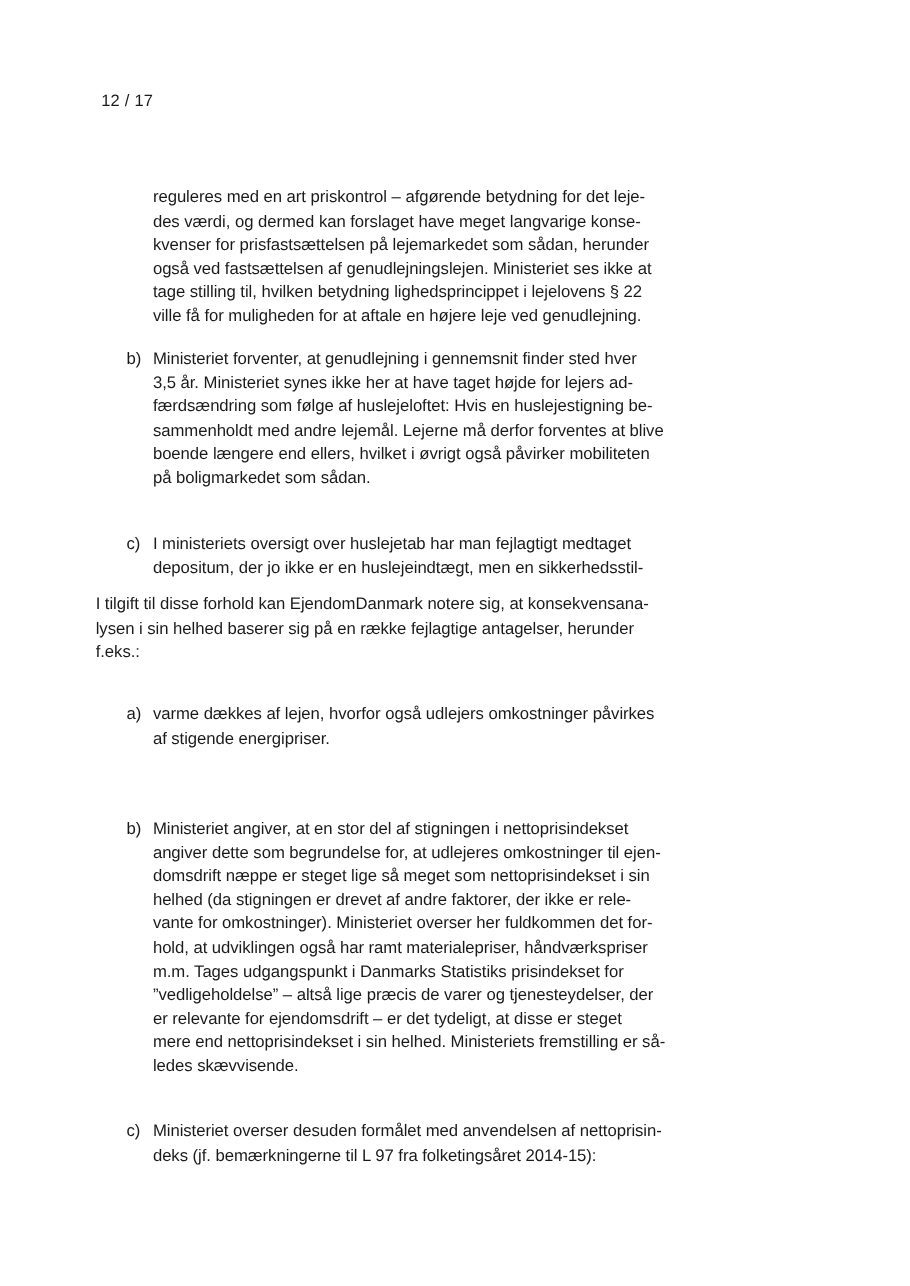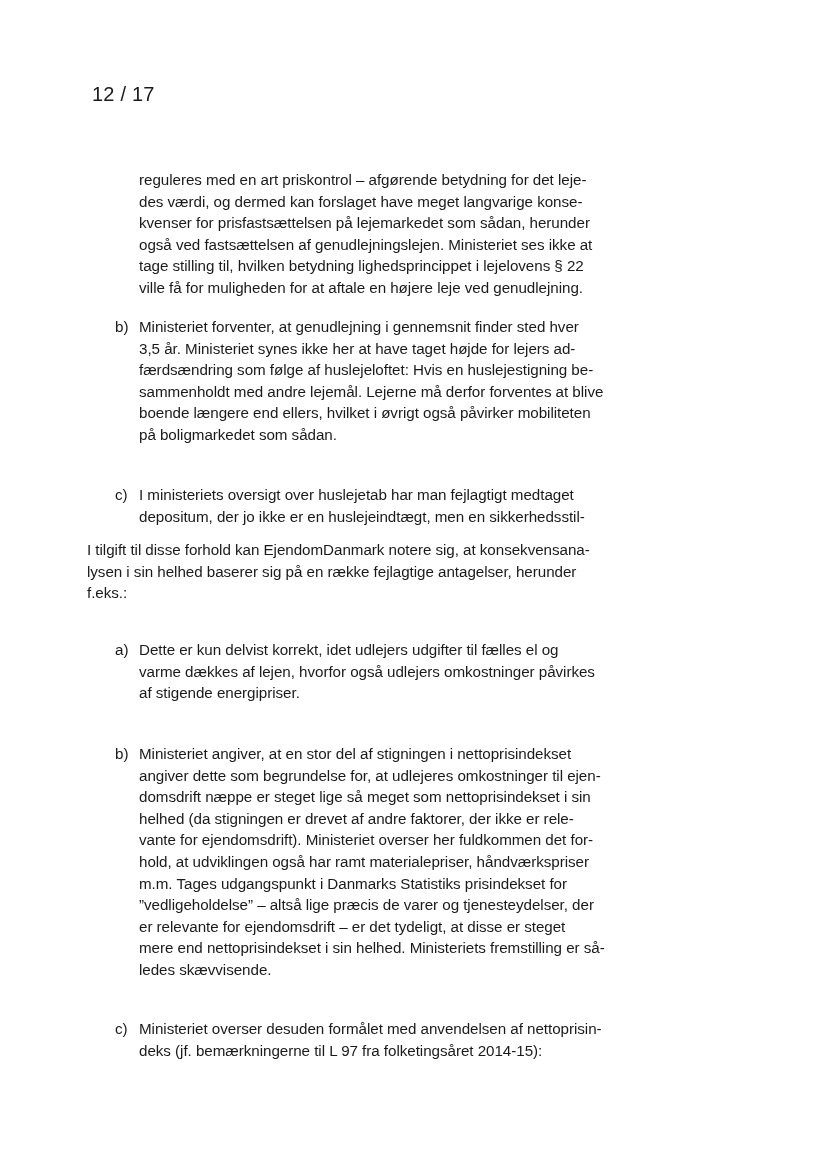--- a/index.html
+++ b/index.html
@@ -3,21 +3,21 @@
 <meta charset="utf-8">
 <style>
   html, body { margin: 0; padding: 0; background: #ffffff; }
   body {
     width: 827px; height: 1169px; position: relative; overflow: hidden;
     font-family: "Liberation Sans", sans-serif;
     color: #1a1a1a;
   }
   .page-number {
     position: absolute; left: 92px; top: 83px;
-    font-size: 20px; letter-spacing: 0.2px;
+    font-size: 15px; letter-spacing: 0.2px;
   }
   .block { position: absolute; }
   .line {
     font-size: 15.2px; line-height: 21.6px; white-space: nowrap;
     letter-spacing: -0.05px;
   }
   .item { position: absolute; }
   .item .marker {
     position: absolute; left: 0; top: 0;
     font-size: 15.2px; line-height: 21.6px;
@@ -60,34 +60,33 @@
 
 <div class="block" style="left:87px; top:539px;">
   <div class="line">I tilgift til disse forhold kan EjendomDanmark notere sig, at konsekvensana-</div>
   <div class="line">lysen i sin helhed baserer sig på en række fejlagtige antagelser, herunder</div>
   <div class="line">f.eks.:</div>
 </div>
 
 <div class="item" style="left:115px; top:639px;">
   <div class="marker">a)</div>
   <div class="body">
-    <div class="line">Dette er kun delvist korrekt, idet udlejers udgifter til fælles el og</div>
     <div class="line">varme dækkes af lejen, hvorfor også udlejers omkostninger påvirkes</div>
     <div class="line">af stigende energipriser.</div>
   </div>
 </div>
 
 <div class="item" style="left:115px; top:743px;">
   <div class="marker">b)</div>
   <div class="body">
     <div class="line">Ministeriet angiver, at en stor del af stigningen i nettoprisindekset</div>
     <div class="line">angiver dette som begrundelse for, at udlejeres omkostninger til ejen-</div>
     <div class="line">domsdrift næppe er steget lige så meget som nettoprisindekset i sin</div>
     <div class="line">helhed (da stigningen er drevet af andre faktorer, der ikke er rele-</div>
-    <div class="line">vante for ejendomsdrift). Ministeriet overser her fuldkommen det for-</div>
+    <div class="line">vante for omkostninger). Ministeriet overser her fuldkommen det for-</div>
     <div class="line">hold, at udviklingen også har ramt materialepriser, håndværkspriser</div>
     <div class="line">m.m. Tages udgangspunkt i Danmarks Statistiks prisindekset for</div>
     <div class="line">”vedligeholdelse” – altså lige præcis de varer og tjenesteydelser, der</div>
     <div class="line">er relevante for ejendomsdrift – er det tydeligt, at disse er steget</div>
     <div class="line">mere end nettoprisindekset i sin helhed. Ministeriets fremstilling er så-</div>
     <div class="line">ledes skævvisende.</div>
   </div>
 </div>
 
 <div class="item" style="left:115px; top:1018px;">

